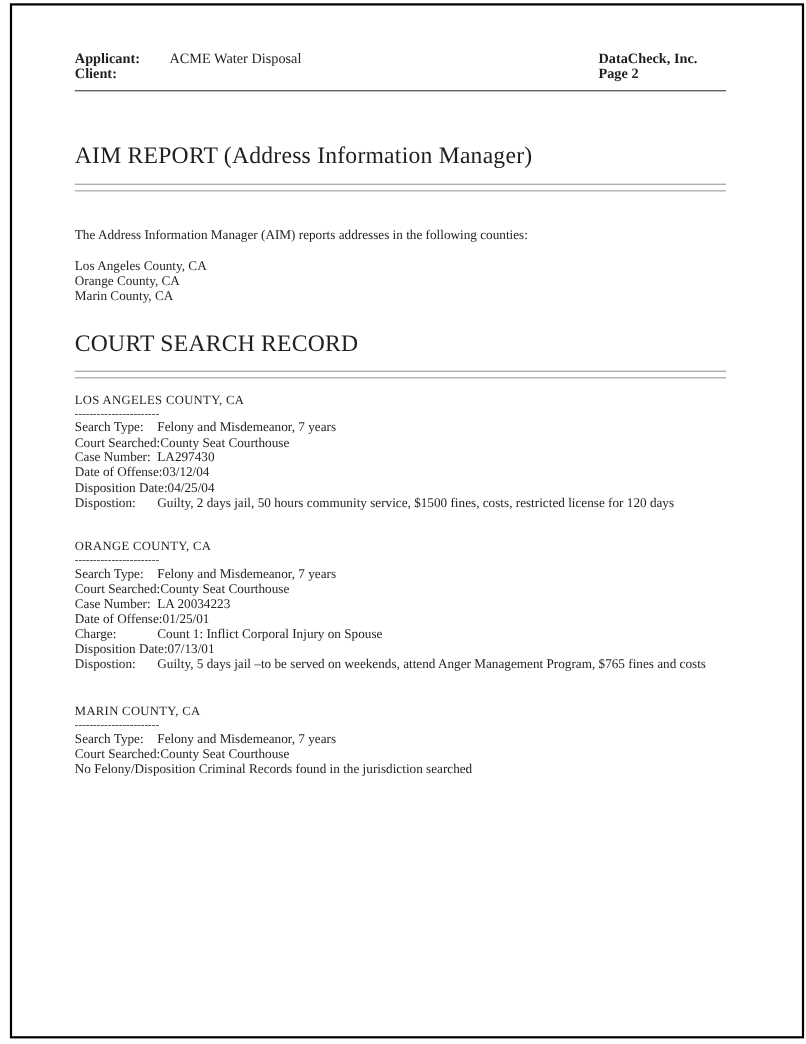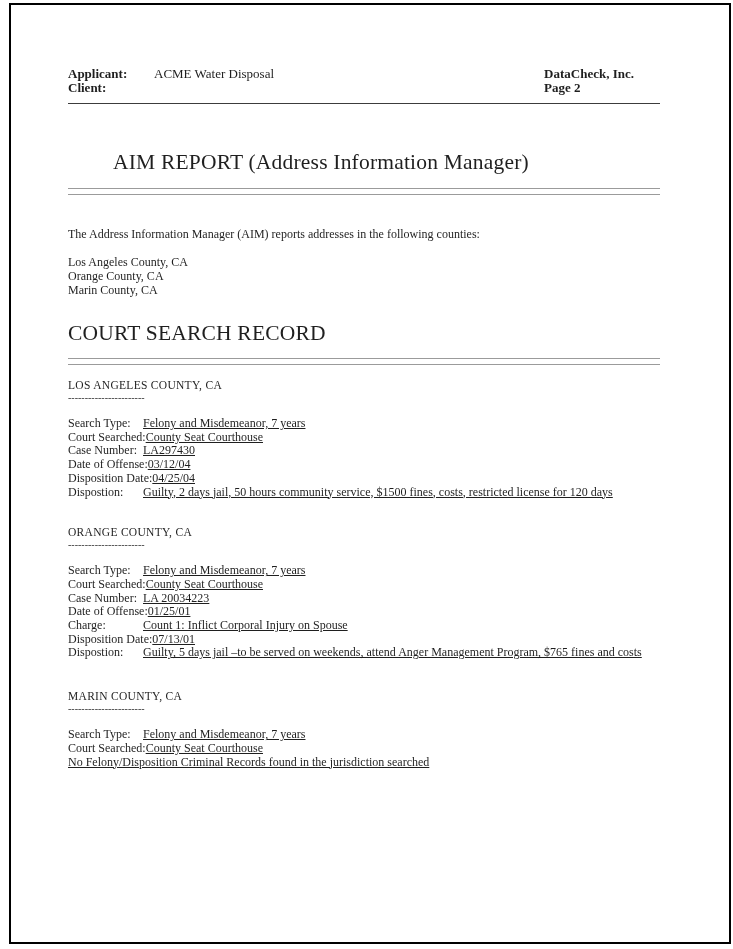--- a/index.html
+++ b/index.html
@@ -1,44 +1,44 @@
 <!DOCTYPE html>
 <html><head>
 <meta charset="utf-8">
 <style>
   html,body{margin:0;padding:0;background:#ffffff;}
   body{width:733px;height:949px;position:relative;font-family:"Liberation Serif","DejaVu Serif",serif;color:#1f1f1f;}
   .page{position:absolute;left:9px;top:3px;width:722px;height:941px;border:2px solid #000;box-sizing:border-box;background:#fff;overflow:hidden;}
-  .content{padding:62px 69px 0 57px;}
+  .content{padding:41px 69px 0 57px;}
 
   
   .doc-header{display:flex;font-size:13px;line-height:14px;}
   .hdr-labels{width:86px;font-weight:bold;}
   .hdr-values{flex:1;}
   .hdr-right{font-weight:bold;margin-right:26px;white-space:nowrap;}
 
   .header-rule{margin-top:8px;border-top:1.5px solid #3c3c3c;}
 
   
   .section-title{font-size:21.5px;font-weight:normal;margin:0;line-height:25px;letter-spacing:0.2px;}
-  .aim-title{margin-top:46px;margin-left:45px;}
+  .aim-title{margin-top:46px;}
   .court-title{margin-top:24px;}
   .double-rule{margin-top:13px;height:5px;border-top:1px solid #9b9b9b;border-bottom:1px solid #9b9b9b;}
   .court-rule{margin-top:12px;}
 
   .intro{margin:32px 0 0 0;font-size:12px;line-height:14px;}
   .county-list{margin-top:14px;font-size:12px;line-height:14px;}
 
   
   .record{margin-top:27px;}
   .record-first{margin-top:14px;}
   .record-last{margin-top:30px;}
   .county-heading{font-size:11.5px;line-height:13px;letter-spacing:0.3px;}
   .county-divider{font-size:10px;line-height:9px;margin-top:1px;letter-spacing:0;color:#333;}
-  .rec-rows{margin-top:15px;font-size:12px;line-height:13.7px;text-decoration:underline;}
+  .rec-rows{margin-top:1px;font-size:12px;line-height:13.7px;}
   .rec-label{display:inline-block;min-width:75px;}
 </style>
 </head>
 <body>
 
 <div class="page">
   <div class="content">
 
     <div class="doc-header">
       <div class="hdr-labels">

